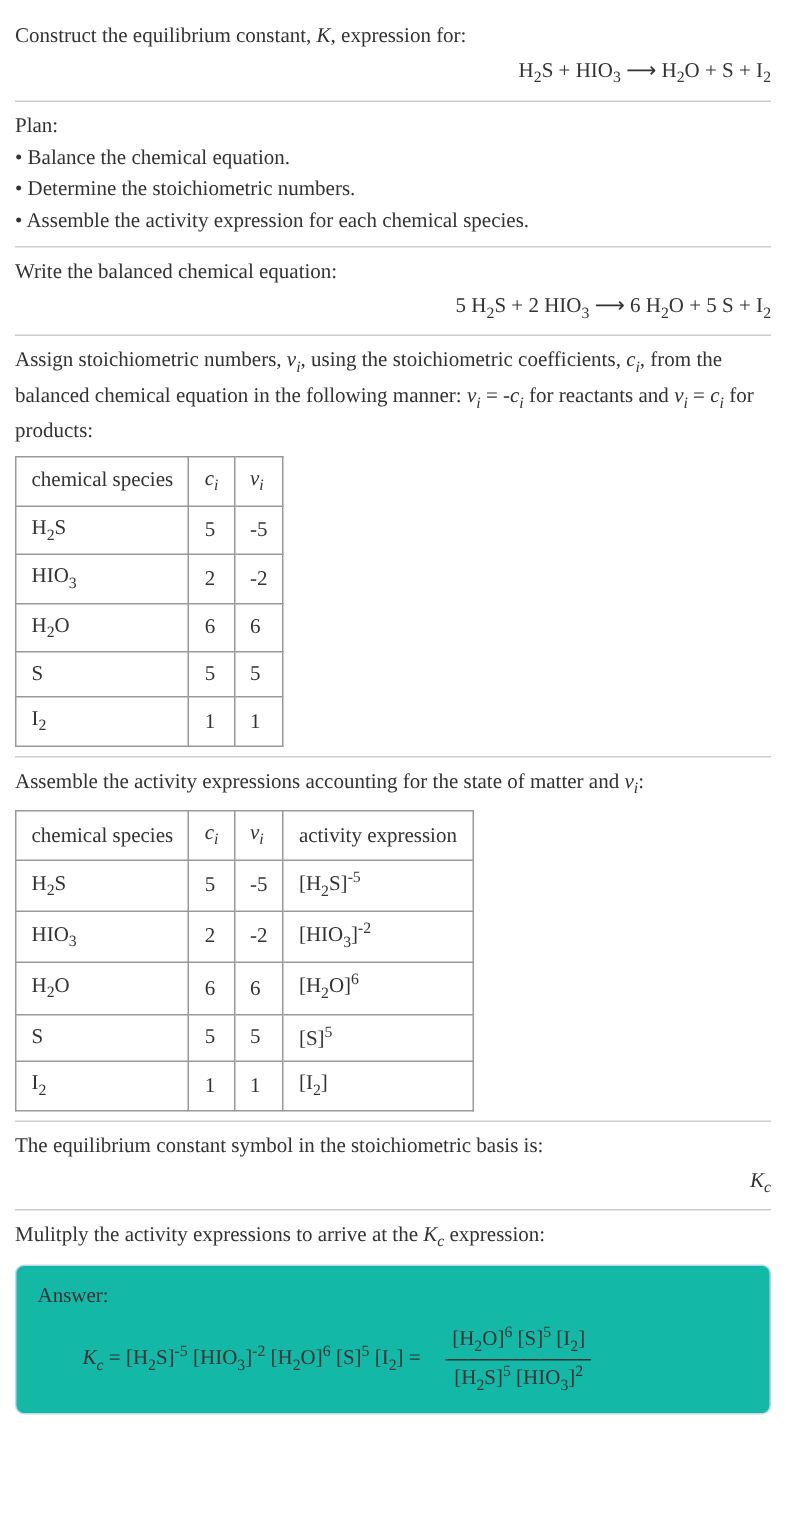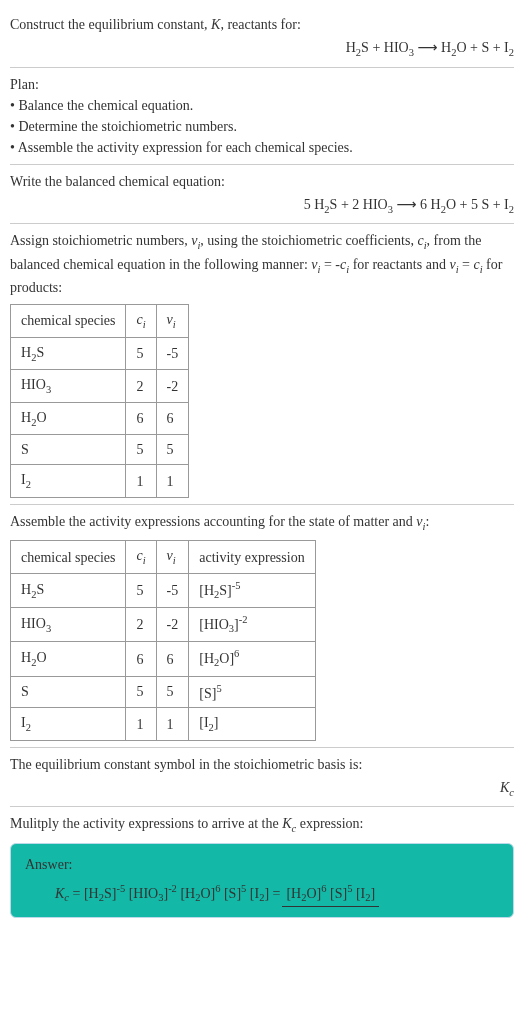--- a/index.html
+++ b/index.html
@@ -36,33 +36,33 @@
     border: 1px solid #bcd9ea;
     border-radius: 6px;
     padding: 10px 14px;
     margin-top: 6px;
   }
   .answer-label { margin-bottom: 6px; }
   .frac {
     display: inline-block;
     vertical-align: middle;
     text-align: center;
-    margin: 0 2px;
+    margin: 0 17px;
   }
   .frac .num { display:block; border-bottom:1px solid #333; padding: 0 4px; }
   .frac .den { display:block; padding: 0 4px; }
   .kc-line { display:flex; align-items:center; flex-wrap:wrap; padding-left: 30px;}
   .nowrap { white-space: nowrap; }
 </style>
 </head>
 <body>
 
 <div class="section">
   <div>
-    <span>Construct the equilibrium constant, </span><span class="italic">K</span><span>, reactants for:</span>
+    <span>Construct the equilibrium constant, </span><span class="italic">K</span><span>, expression for:</span>
   </div>
   <div class="eqline">
     <span>H</span><span class="sub">2</span><span>S + HIO</span><span class="sub">3</span><span> ⟶ </span><span>H</span><span class="sub">2</span><span>O + S + I</span><span class="sub">2</span>
   </div>
 </div>
 
 <div class="section">
   <div>Plan:</div>
   <div>• Balance the chemical equation.</div>
   <div>• Determine the stoichiometric numbers.</div>
@@ -174,16 +174,19 @@
   <div class="answer-box">
     <div class="answer-label">Answer:</div>
     <div class="kc-line">
       <span class="nowrap">
         <span class="italic">K</span><span class="sub italic">c</span><span> = </span><span>[H</span><span class="sub">2</span><span>S]</span><span class="sup">-5</span><span> [HIO</span><span class="sub">3</span><span>]</span><span class="sup">-2</span><span> [H</span><span class="sub">2</span><span>O]</span><span class="sup">6</span><span> [S]</span><span class="sup">5</span><span> [I</span><span class="sub">2</span><span>] = </span>
       </span>
       <span class="frac">
         <span class="num">
           <span>[H</span><span class="sub">2</span><span>O]</span><span class="sup">6</span><span> [S]</span><span class="sup">5</span><span> [I</span><span class="sub">2</span><span>]</span>
         </span>
+        <span class="den">
+          <span>[H</span><span class="sub">2</span><span>S]</span><span class="sup">5</span><span> [HIO</span><span class="sub">3</span><span>]</span><span class="sup">2</span>
+        </span>
       </span>
     </div>
   </div>
 </div>
 
 </body></html>

